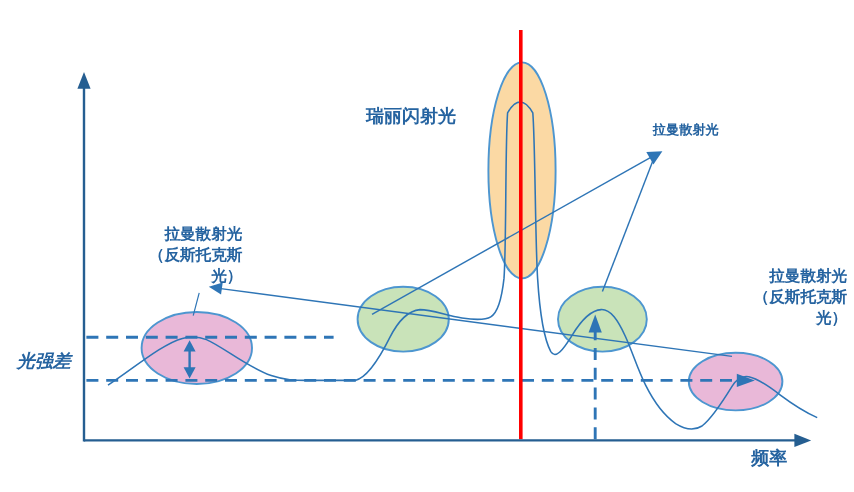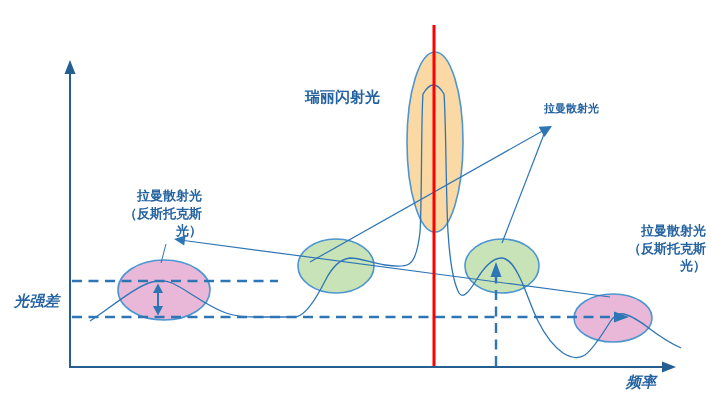--- a/index.html
+++ b/index.html
@@ -110,14 +110,14 @@
   </div>
 
   <div class="lbl center" style="left:608px;top:222px;width:98px;font-size:13px;">
     <div>拉曼散射光</div>
     <div>（反斯托克斯</div>
     <div>光）</div>
   </div>
 
   <div class="lbl" style="left:14px;top:291px;font-size:15px;font-style:italic;">光强差</div>
 
-  <div class="lbl" style="left:626px;top:372px;font-size:15px;font-style:italic;">频率</div>
+  <div class="lbl" style="left:626px;top:372px;font-size:15px;">频率</div>
 </div>
 
 </body></html>

